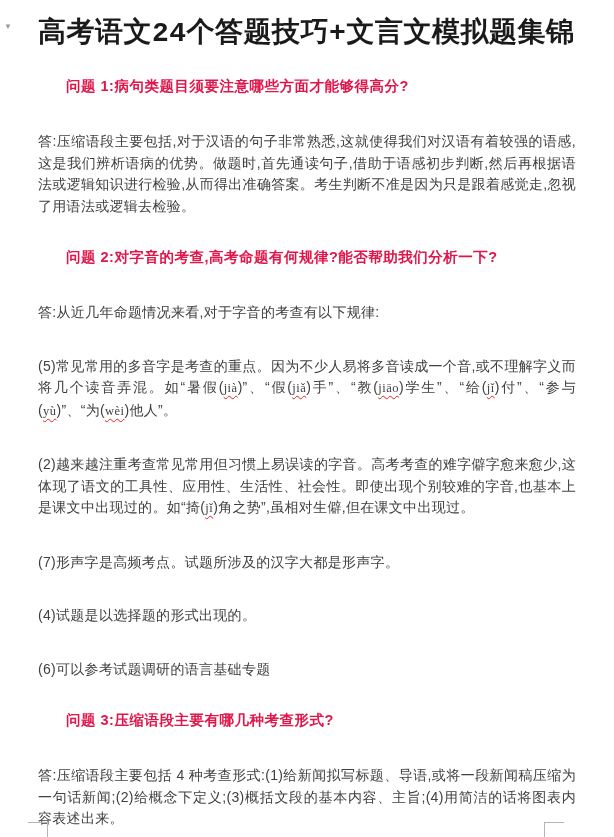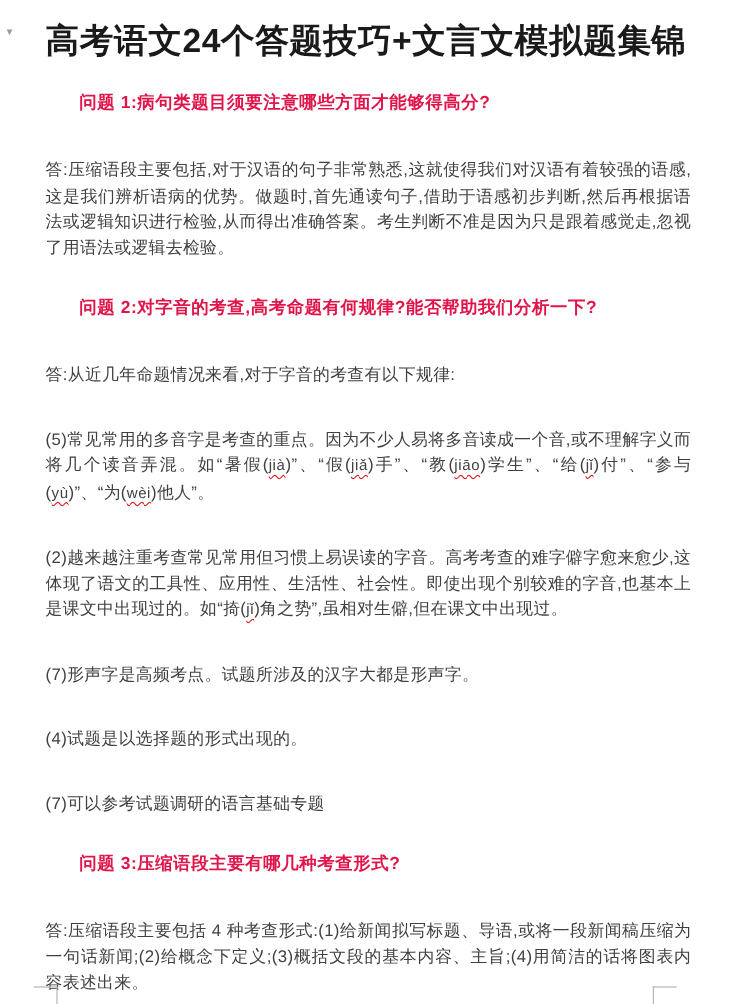--- a/index.html
+++ b/index.html
@@ -23,21 +23,21 @@
     padding: 14px 38px 0 38px;
   }
   .collapse-marker {
     position: absolute;
     left: 4px; top: 22px;
     font-size: 8px;
     color: var(--marker-gray);
     line-height: 10px;
   }
   h1.doc-title {
-    font-family: Liberation Sans, sans-serif;
+    font-family: Liberation Mono, monospace;
     font-weight: bold;
     color: var(--title-black);
     font-size: 28px;
     line-height: 40px;
     letter-spacing: 0.5px;
     margin: 0 0 24px 0;
     white-space: nowrap;
   }
   h2.q-heading {
     color: var(--accent-red);
@@ -50,21 +50,21 @@
   }
   p.para {
     color: var(--body-text);
     font-size: 14px;
     line-height: 21.5px;
     letter-spacing: 0.3px;
     text-align: justify;
     margin: 0 0 32px 0;
   }
   span.pinyin {
-    font-family: Liberation Sans, sans-serif;
+    font-family: Liberation Serif, serif;
     font-size: 12.5px;
     letter-spacing: 0.5px;
     text-decoration-line: underline;
     text-decoration-style: wavy;
     text-decoration-color: var(--squiggle-red);
     text-decoration-thickness: 1px;
     text-underline-offset: 3px;
   }
   .crop-mark {
     position: absolute;
@@ -92,20 +92,20 @@
 
   <div id="qa-root">
       <h2 class="q-heading">问题 1:病句类题目须要注意哪些方面才能够得高分?</h2>
       <p class="para"><span>答:压缩语段主要包括,对于汉语的句子非常熟悉,这就使得我们对汉语有着较强的语感,这是我们辨析语病的优势。做题时,首先通读句子,借助于语感初步判断,然后再根据语法或逻辑知识进行检验,从而得出准确答案。考生判断不准是因为只是跟着感觉走,忽视了用语法或逻辑去检验。</span></p>
       <h2 class="q-heading">问题 2:对字音的考查,高考命题有何规律?能否帮助我们分析一下?</h2>
       <p class="para"><span>答:从近几年命题情况来看,对于字音的考查有以下规律:</span></p>
       <p class="para"><span>(5)常见常用的多音字是考查的重点。因为不少人易将多音读成一个音,或不理解字义而将几个读音弄混。如“暑假(</span><span class="pinyin">jià</span><span>)”、“假(</span><span class="pinyin">jiǎ</span><span>)手”、“教(</span><span class="pinyin">jiāo</span><span>)学生”、“给(</span><span class="pinyin">jǐ</span><span>)付”、“参与(</span><span class="pinyin">yù</span><span>)”、“为(</span><span class="pinyin">wèi</span><span>)他人”。</span></p>
       <p class="para"><span>(2)越来越注重考查常见常用但习惯上易误读的字音。高考考查的难字僻字愈来愈少,这体现了语文的工具性、应用性、生活性、社会性。即使出现个别较难的字音,也基本上是课文中出现过的。如“掎(</span><span class="pinyin">jǐ</span><span>)角之势”,虽相对生僻,但在课文中出现过。</span></p>
       <p class="para"><span>(7)形声字是高频考点。试题所涉及的汉字大都是形声字。</span></p>
       <p class="para"><span>(4)试题是以选择题的形式出现的。</span></p>
-      <p class="para"><span>(7)可以参考试题调研的语言基础专题</span></p>
+      <p class="para"><span>(6)可以参考试题调研的语言基础专题</span></p>
       <h2 class="q-heading">问题 3:压缩语段主要有哪几种考查形式?</h2>
       <p class="para"><span>答:压缩语段主要包括 4 种考查形式:(1)给新闻拟写标题、导语,或将一段新闻稿压缩为一句话新闻;(2)给概念下定义;(3)概括文段的基本内容、主旨;(4)用简洁的话将图表内容表述出来。</span></p>
     </div>
 
   <div class="crop-mark left"></div>
   <div class="crop-mark right"></div>
 </div>
 
 </body></html>

